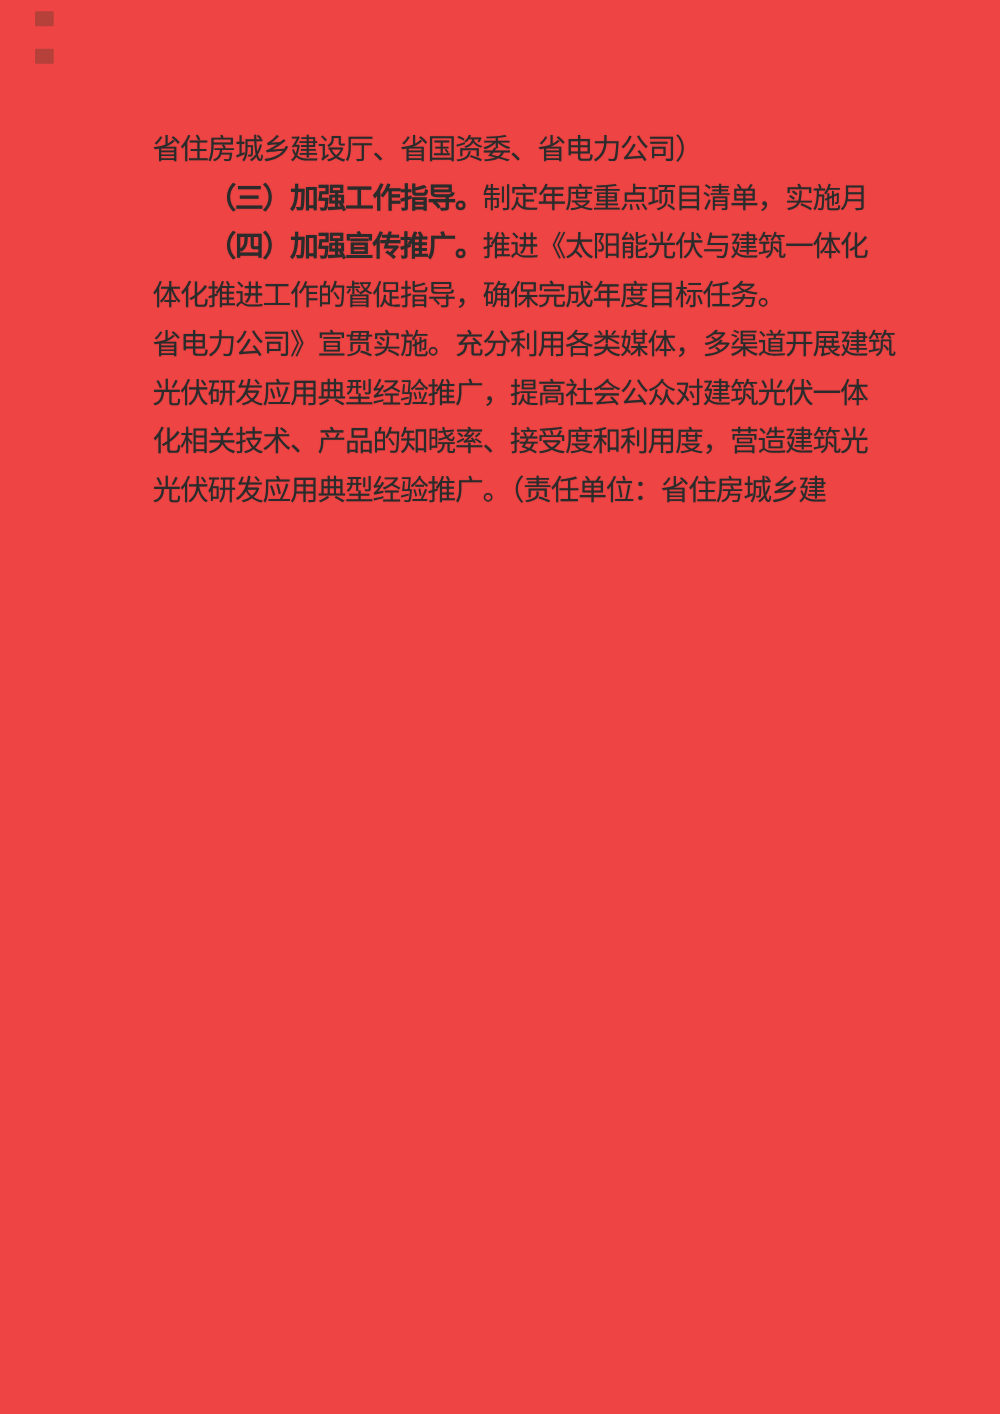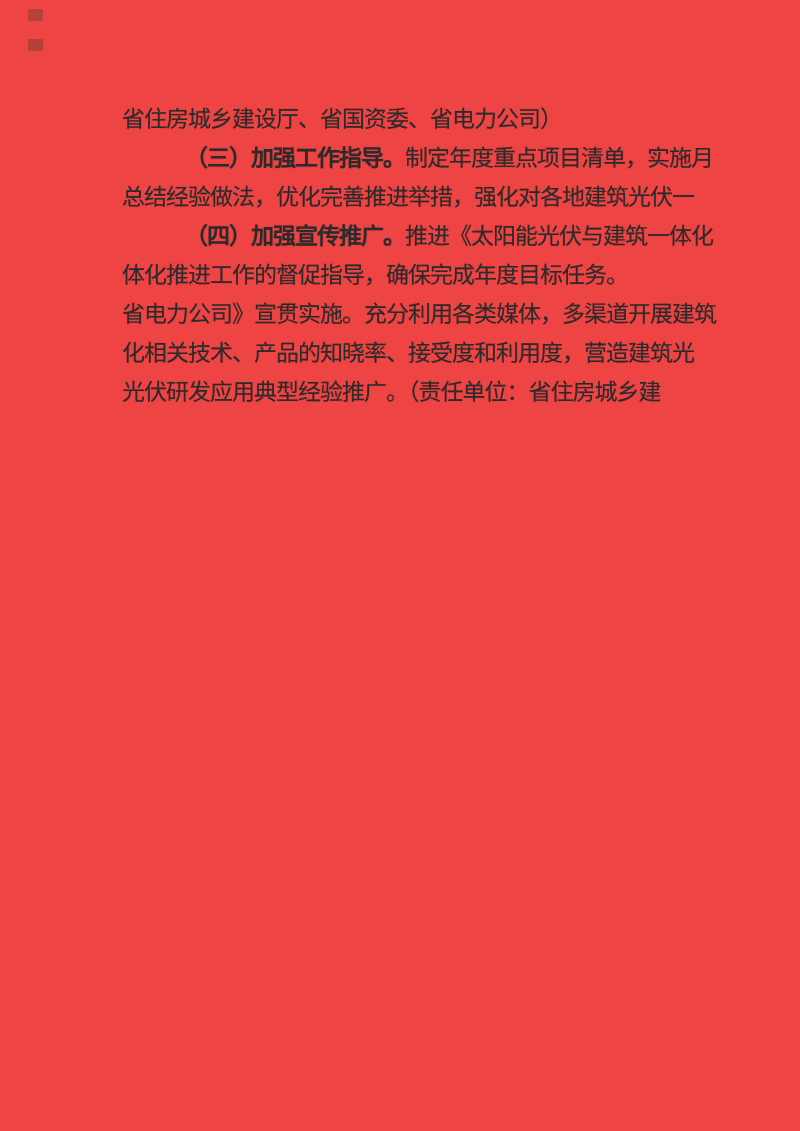--- a/index.html
+++ b/index.html
@@ -48,21 +48,20 @@
     letter-spacing: -1px;
     
     text-shadow: 0 0 1px rgba(43, 43, 43, 0.35);
   }
   .line {
     height: 39px;
     white-space: nowrap;
   }
   .line.indent {
     text-indent: 44px; 
-    text-align: center;
   }
   .bold {
     font-weight: 700;
   }
 </style>
 </head>
 <body>
 
 <div class="page">
 
@@ -73,36 +72,36 @@
 
     <div class="line">
       <span>省住房城乡建设厅、省国资委、省电力公司）</span>
     </div>
 
     <div class="line indent">
       <span class="bold">（三）加强工作指导。</span><span>制定年度重点项目清单，实施月</span>
     </div>
 
 
-    <div class="line">
-      <span>总结经验做法，优化完善推进举措，强化对各地建筑光伏一</span>
-    </div>
 
     <div class="line indent">
       <span class="bold">（四）加强宣传推广。</span><span>推进《太阳能光伏与建筑一体化</span>
     </div>
 
     <div class="line">
       <span>体化推进工作的督促指导，确保完成年度目标任务。</span>
     </div>
 
     <div class="line">
       <span>省电力公司》宣贯实施。充分利用各类媒体，多渠道开展建筑</span>
     </div>
 
+    <div class="line">
+      <span>光伏研发应用典型经验推广，提高社会公众对建筑光伏一体</span>
+    </div>
 
     <div class="line">
       <span>化相关技术、产品的知晓率、接受度和利用度，营造建筑光</span>
     </div>
 
     <div class="line">
       <span>光伏研发应用典型经验推广。（责任单位：省住房城乡建</span>
     </div>
 
 

